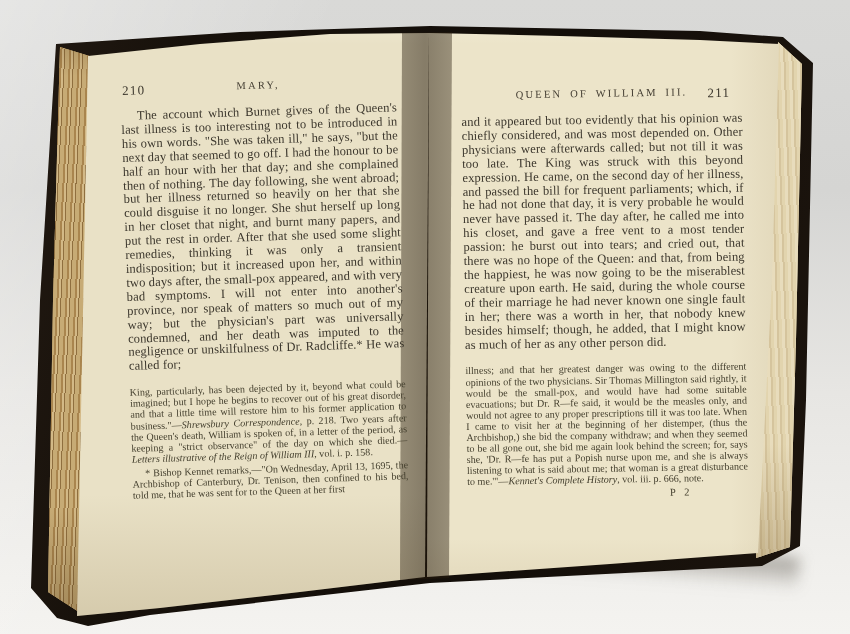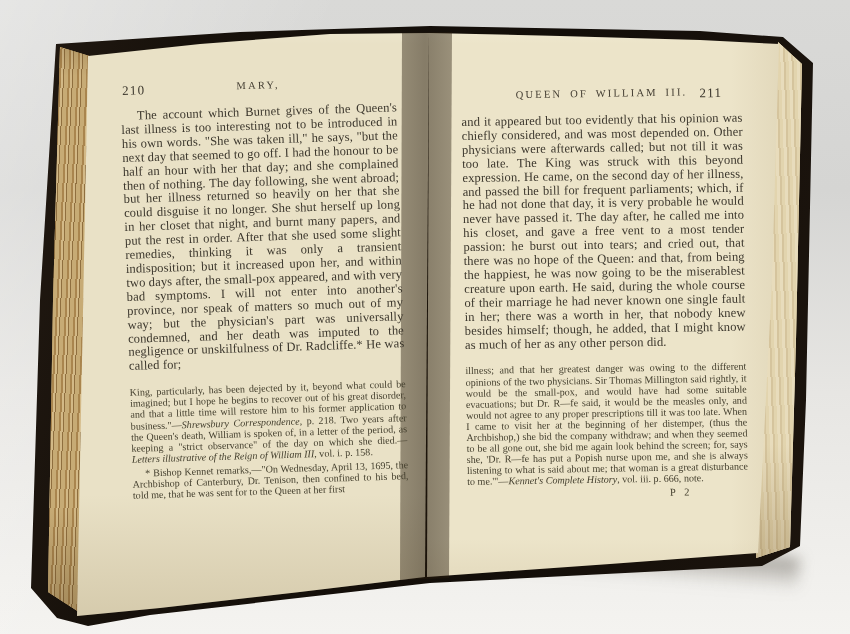--- a/index.html
+++ b/index.html
@@ -99,21 +99,21 @@
     word-spacing: 3px;
     color: #413b30;
   }
   .folio {
     position: absolute; top: -1px;
     font-size: 13px;
     letter-spacing: 1.2px;
     color: #3c372d;
   }
   .folio-left  { left: 2px; }
-  .folio-right { right: 20px; margin-left: 8px; }
+  .folio-right { right: 12px; margin-left: 8px; }
 
   .body-text {
     margin: 10px 0 0 0;
     font-size: 12.6px;
     line-height: 13.9px;
     text-align: justify;
     letter-spacing: 0.1px;
   }
   .indent-first { text-indent: 16px; }
 

